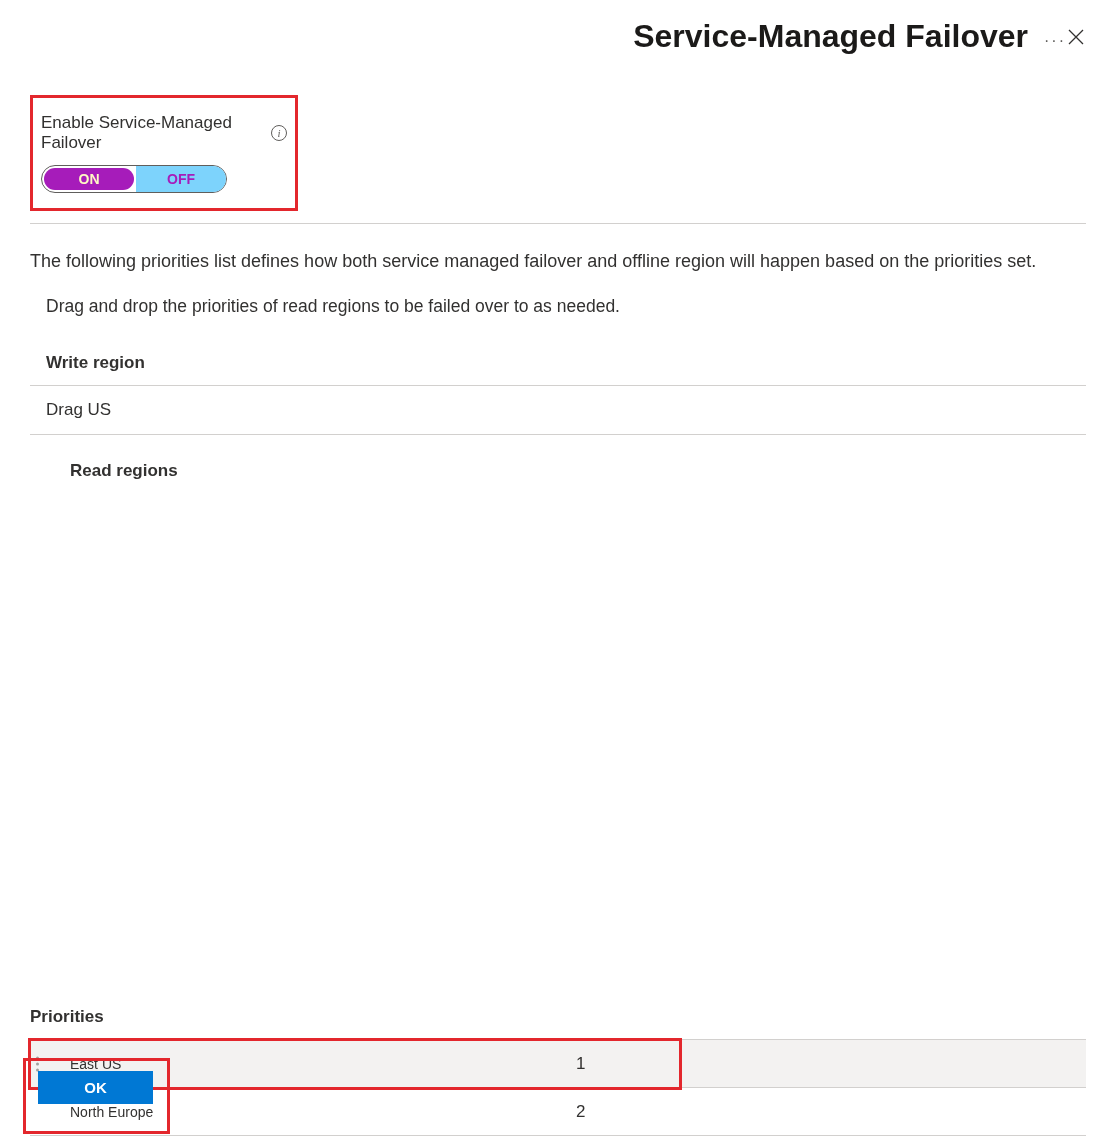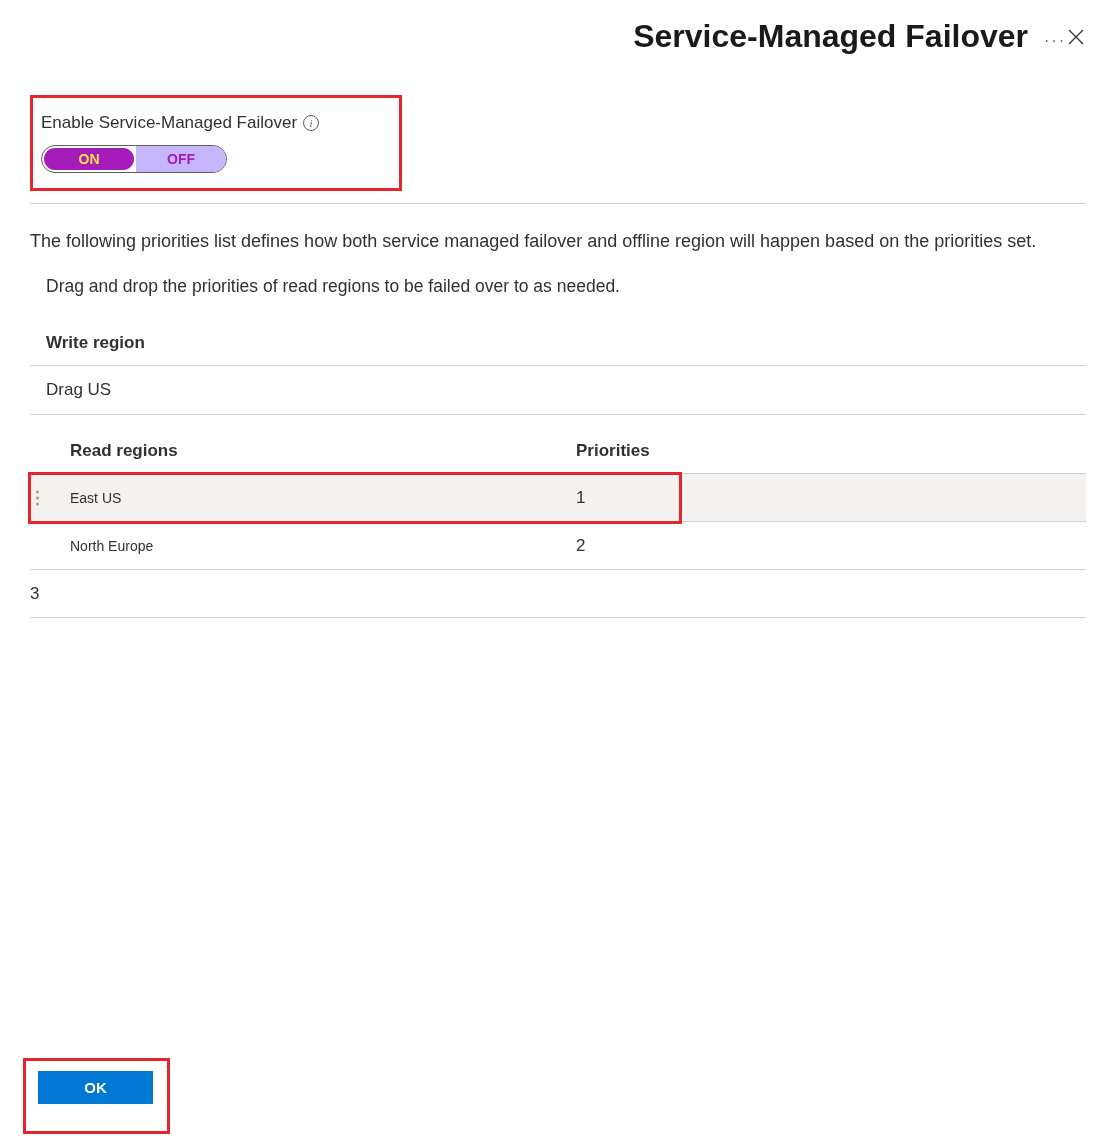--- a/index.html
+++ b/index.html
@@ -58,21 +58,21 @@
       padding: 0 30px;
     }
     
     .highlight-box {
       border: 3px solid #e3272d;
     }
     
     .enable-section {
       margin-top: 30px;
       padding: 15px 8px 15px 8px;
-      width: 372px;
+      width: 268px;
     }
     
     .enable-label-row {
       display: flex;
       align-items: center;
       gap: 6px;
     }
     
     .enable-label {
       font-size: 17px;
@@ -109,27 +109,27 @@
       display: flex;
       align-items: center;
       justify-content: center;
       font-size: 14px;
       font-weight: 600;
       cursor: pointer;
     }
     
     .toggle-on {
       background: #a61cba;
-      color: #fde047;
+      color: #fef9c3;
       border-radius: 16px;
       margin: 2px;
     }
     
     .toggle-off {
-      background: #c4b5fd;
+      background: #7dd3fc;
       color: #a61cba;
     }
     
     .divider {
       height: 1px;
       background: #d2d0ce;
       margin: 12px 0 0 0;
     }
     
     .description {
@@ -163,20 +163,21 @@
     }
     
     .read-regions-table {
       margin-top: 26px;
     }
     
     .table-header-row {
       display: flex;
       border-bottom: 1px solid #d2d0ce;
       padding-bottom: 12px;
+      flex-direction: column;
     }
     
     .col-region {
       flex: 0 0 546px;
       padding-left: 40px;
       font-size: 17px;
       font-weight: 600;
     }
     
     .col-priority {

